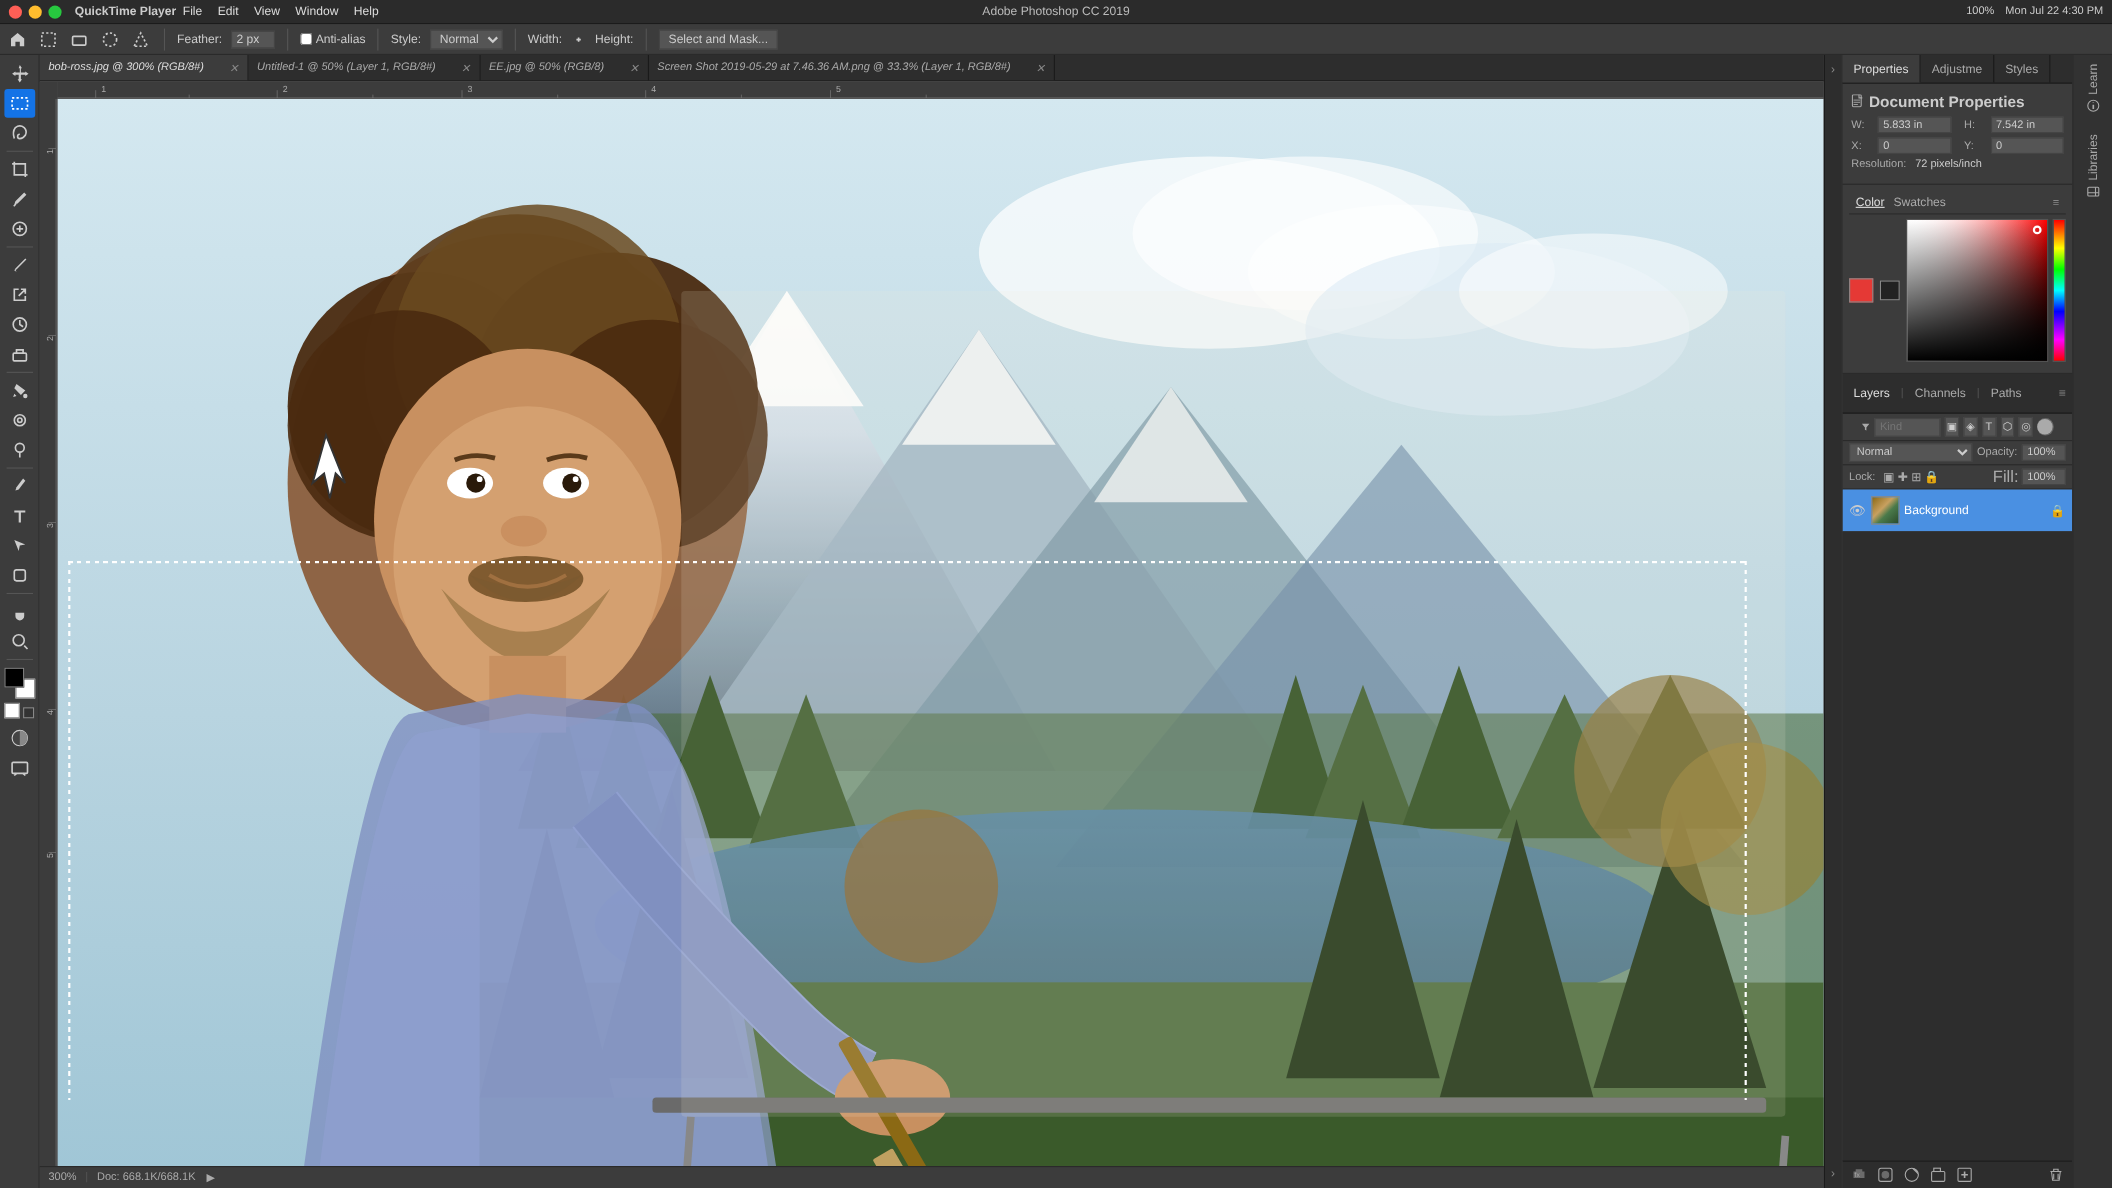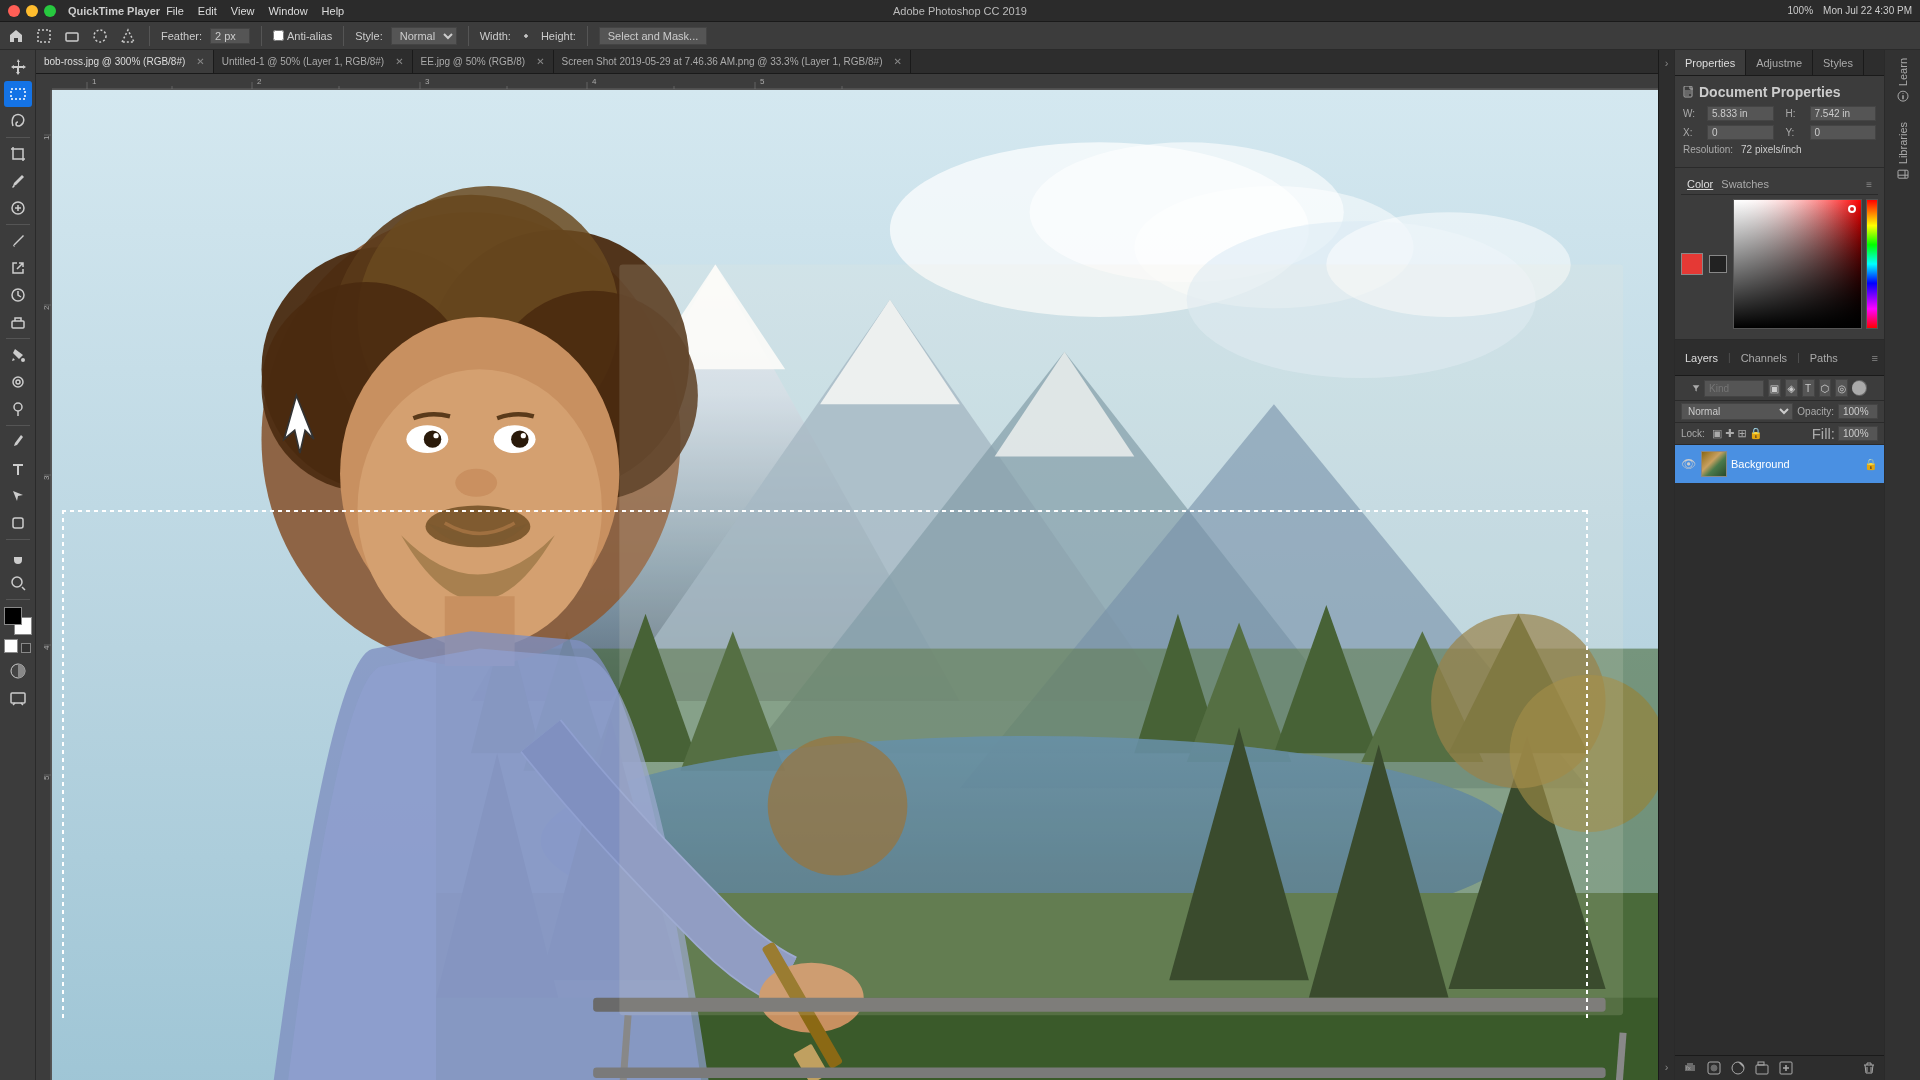--- a/index.html
+++ b/index.html
@@ -183,21 +183,22 @@
       display: flex;
       align-items: center;
       padding: 0 8px;
       height: 100%;
       font-size: 10px;
       color: #aaa;
       border-right: 1px solid #1a1a1a;
       background: #2d2d2d;
       cursor: pointer;
       white-space: nowrap;
-      gap: 8px;
+      gap: 20px;
+      font-style: italic;
     }
     .tab.active {
       background: #3c3c3c;
       color: #ddd;
     }
     .tab-close {
       font-size: 10px;
       color: #888;
       cursor: pointer;
       margin-left: 3px;
@@ -949,20 +950,26 @@
         <div style="position:absolute; top:420px; left:10px; right:70px; height:2px; background: repeating-linear-gradient(90deg, #fff 0px, #fff 4px, transparent 4px, transparent 8px); animation: march 0.5s linear infinite;"></div>
         <div style="position:absolute; top:420px; bottom:60px; left:10px; width:2px; background: repeating-linear-gradient(180deg, #fff 0px, #fff 4px, transparent 4px, transparent 8px);"></div>
         <div style="position:absolute; top:420px; bottom:60px; right:70px; width:2px; background: repeating-linear-gradient(180deg, #fff 0px, #fff 4px, transparent 4px, transparent 8px);"></div>
 
         <style>
           @keyframes march { to { background-position: 8px 0; } }
         </style>
       </div>
     </div>
 
+    <div class="status-bar">
+      <span>300%</span>
+      <span class="status-bar-separator">|</span>
+      <span>Doc: 668.1K/668.1K</span>
+      <span style="margin-left:2px;">▶</span>
+    </div>
   </div>
 
   <div style="display:flex;flex-direction:column;background:#2d2d2d;width:16px;border-left:1px solid #1a1a1a;">
     <div style="height:26px;display:flex;align-items:center;justify-content:center;cursor:pointer;color:#888;">›</div>
     <div style="height:26px;display:flex;align-items:center;justify-content:center;cursor:pointer;color:#888;margin-top:auto;">›</div>
   </div>
 
   <div class="right-panel">
 
     <div class="panel-tabs">

